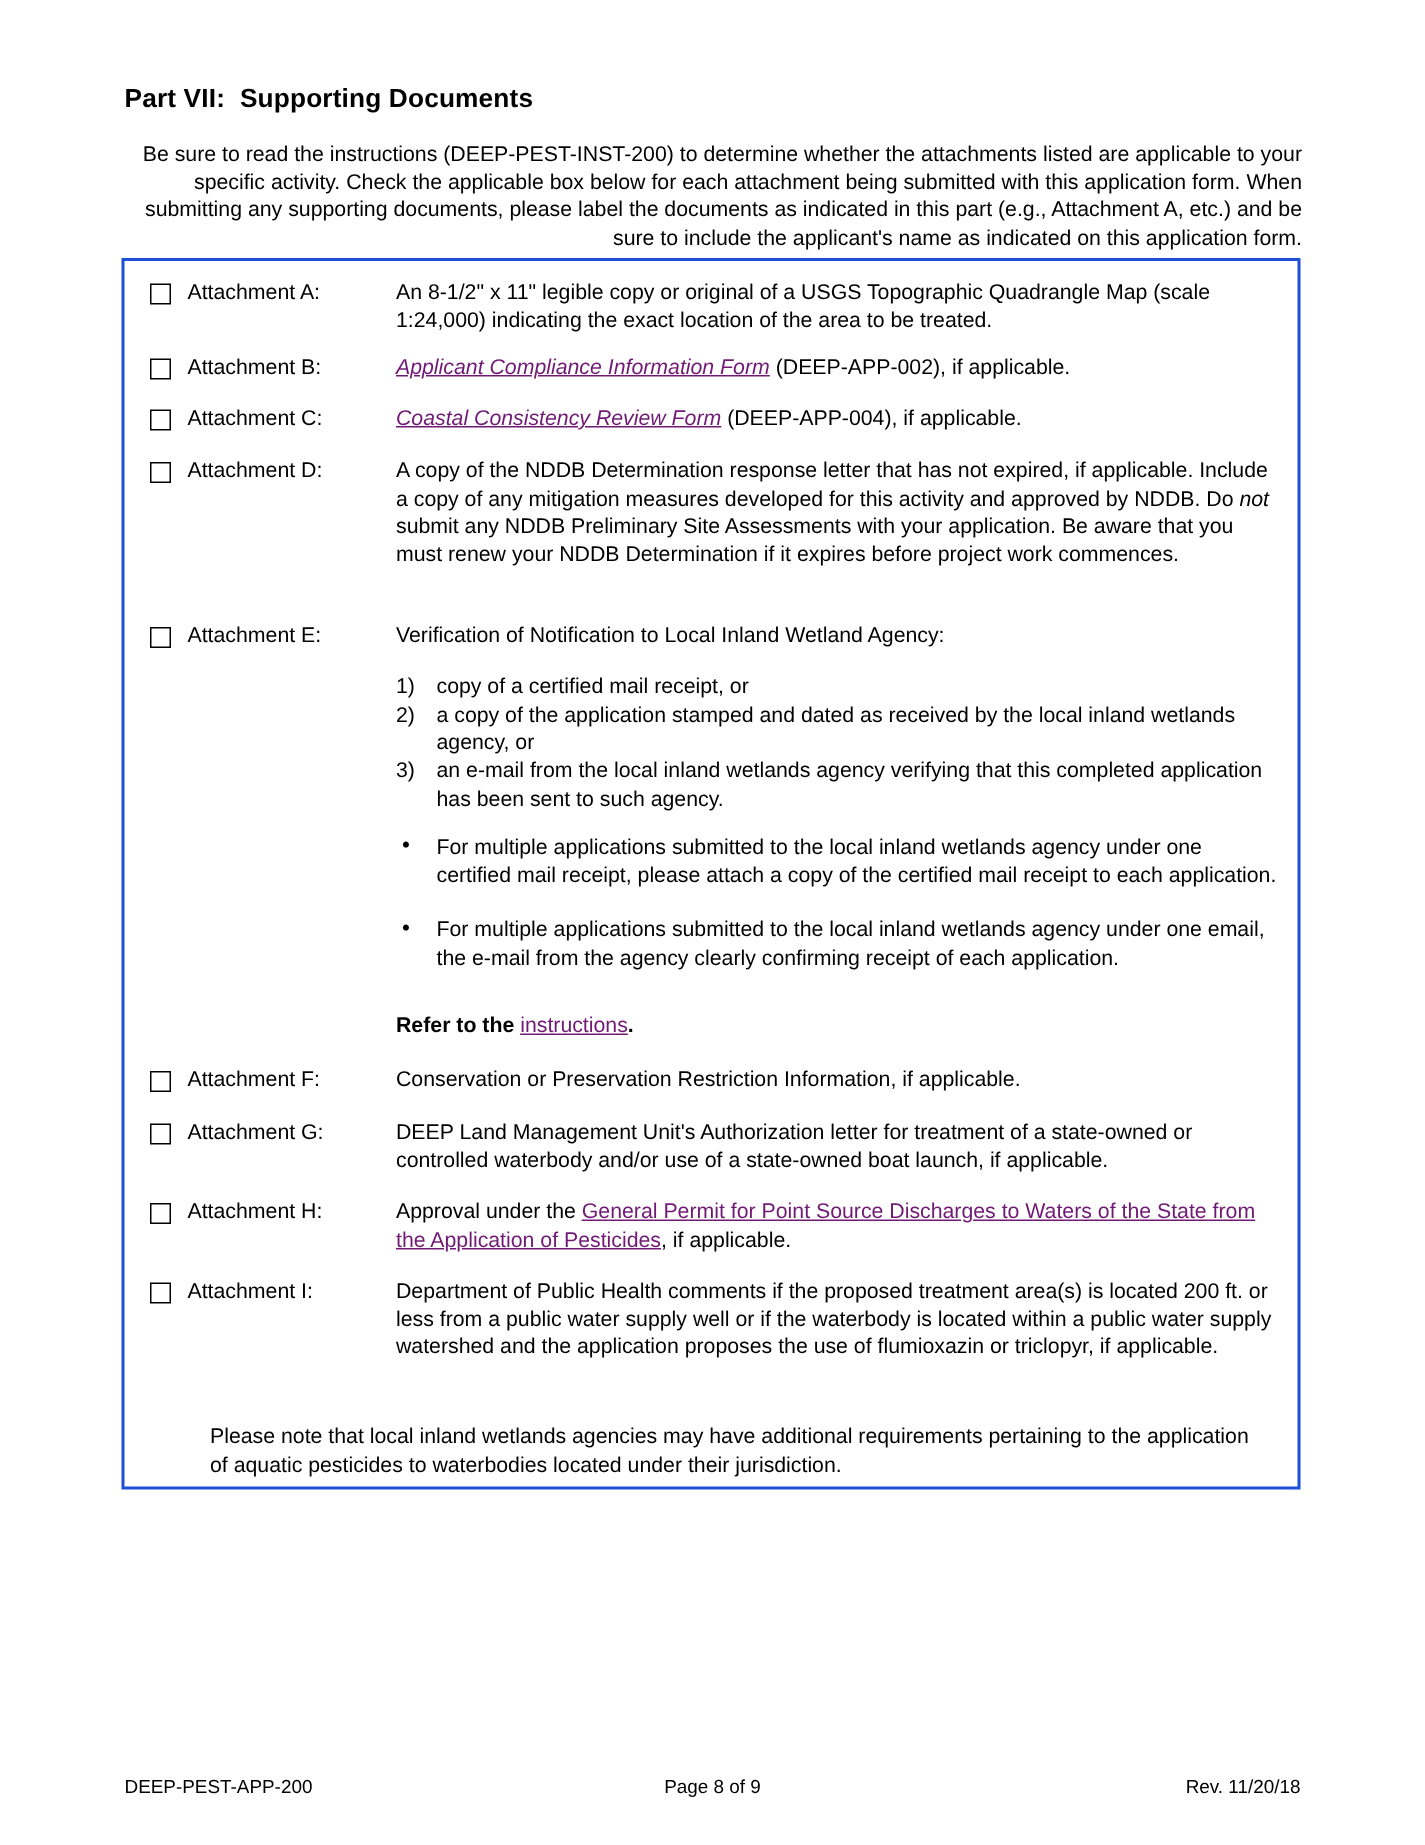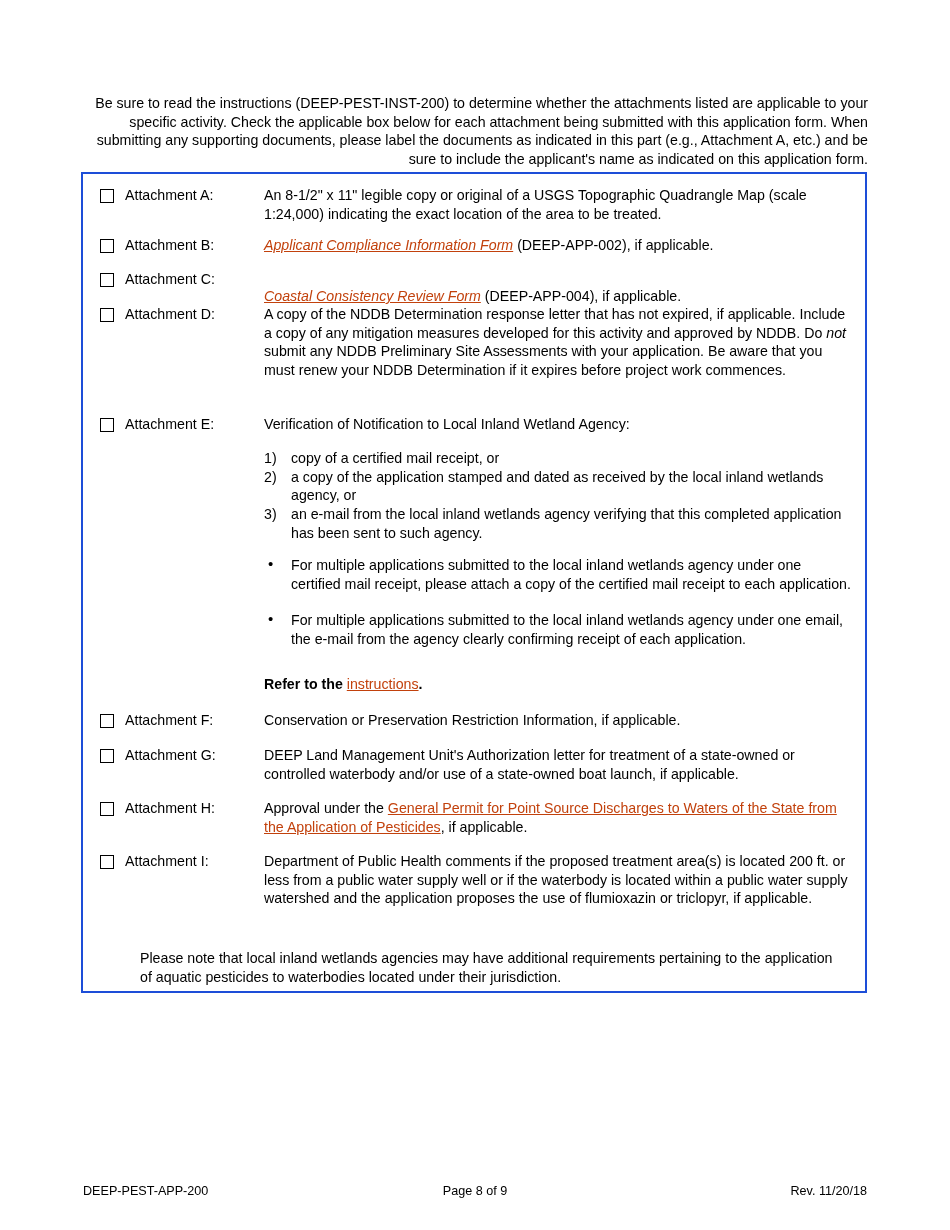--- a/index.html
+++ b/index.html
@@ -147,21 +147,21 @@
   .note {
     position: absolute;
     left: 57px;
     width: 700px;
     font-size: 14.2px;
     line-height: 18.7px;
   }
 
   
   a.doclink, .doclink {
-    color: #c2410c;
+    color: #701a75;
     text-decoration: underline;
     cursor: pointer;
     text-align: right;
   }
   .doclink.ital { font-style: italic; }
   .ital { font-style: italic; }
 
   
   .footer {
     position: absolute;
@@ -189,20 +189,21 @@
     right: 83px;
     top: 0;
     font-size: 12.6px;
   }
 </style>
 </head>
 <body>
 
 <div class="page">
 
+  <div class="part-heading">Part VII:  Supporting Documents</div>
 
   <div class="intro">Be sure to read the instructions (DEEP-PEST-INST-200) to determine whether the attachments listed are applicable to your specific activity. Check the applicable box below for each attachment being submitted with this application form. When submitting any supporting documents, please label the documents as indicated in this part (e.g., Attachment A, etc.) and be sure to include the applicant's name as indicated on this application form.</div>
 
   <div class="attach-box">
     <div class="attach-inner">
 
       <div class="row" style="top:12px;">
         <div class="chk" style="top:3px;"></div>
         <div class="lbl" style="top:0;">Attachment A:</div>
         <div class="body" style="top:0;">An 8-1/2" x 11" legible copy or original of a USGS Topographic Quadrangle Map (scale 1:24,000) indicating the exact location of the area to be treated.</div>
@@ -210,21 +211,21 @@
 
       <div class="row" style="top:62px;">
         <div class="chk" style="top:3px;"></div>
         <div class="lbl" style="top:0;">Attachment B:</div>
         <div class="body" style="top:0;"><a class="doclink ital">Applicant Compliance Information Form</a><span> (DEEP-APP-002), if applicable.</span></div>
       </div>
 
       <div class="row" style="top:96px;">
         <div class="chk" style="top:3px;"></div>
         <div class="lbl" style="top:0;">Attachment C:</div>
-        <div class="body" style="top:0;margin-top:17px;"><a class="doclink ital">Coastal Consistency Review Form</a><span> (DEEP-APP-004), if applicable.</span></div>
+        <div class="body" style="top:0;"><a class="doclink ital">Coastal Consistency Review Form</a><span> (DEEP-APP-004), if applicable.</span></div>
       </div>
 
       <div class="row" style="top:131px;">
         <div class="chk" style="top:3px;"></div>
         <div class="lbl" style="top:0;">Attachment D:</div>
         <div class="body" style="top:0;"><span> A copy of the NDDB Determination response letter that has not expired, if applicable. Include a copy of any mitigation measures developed for this activity and approved by NDDB. Do </span><span class="ital">not</span><span> submit any NDDB Preliminary Site Assessments with your application. Be aware that you must renew your NDDB Determination if it expires before project work commences.</span></div>
       </div>
 
       <div class="row" style="top:241px;">
         <div class="chk" style="top:3px;"></div>

